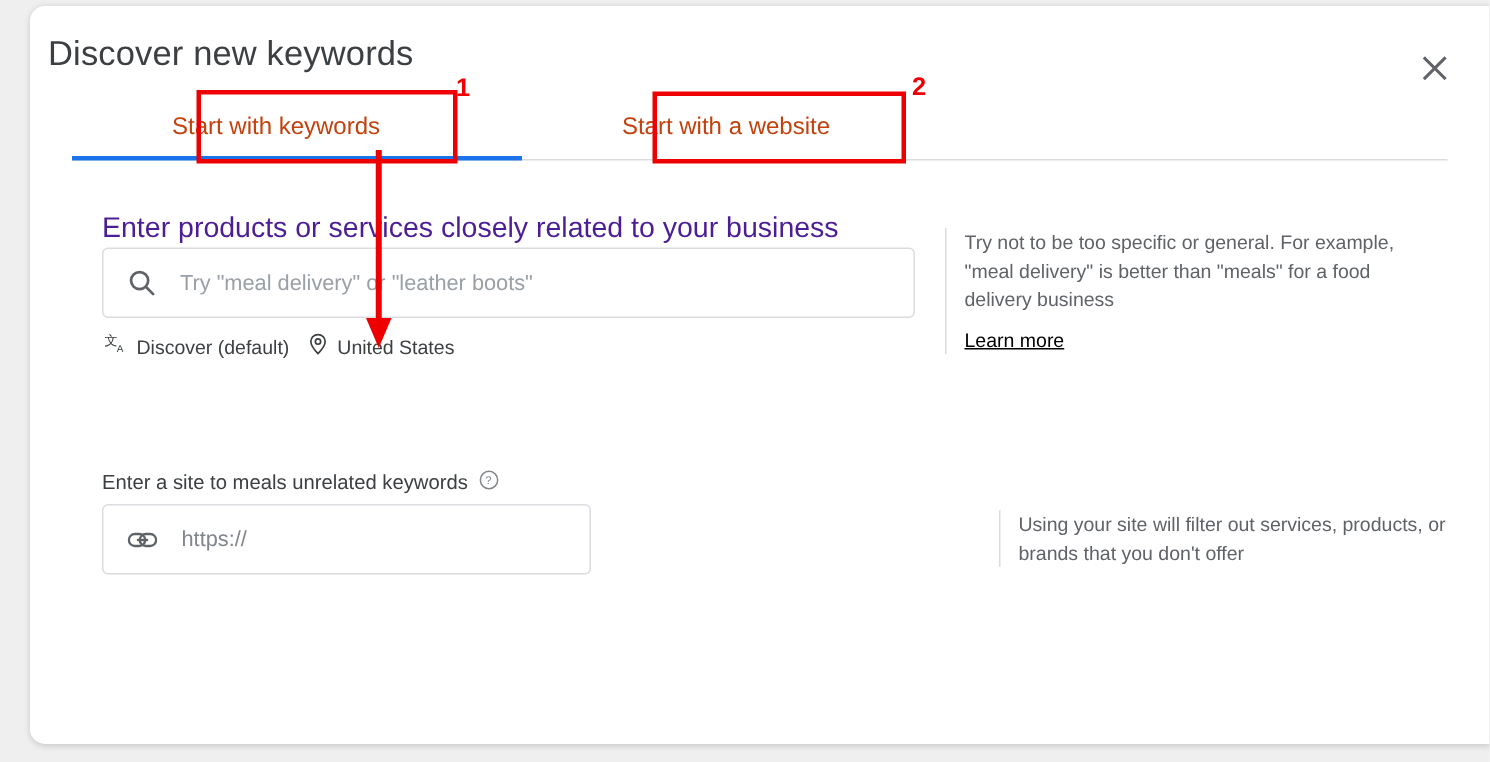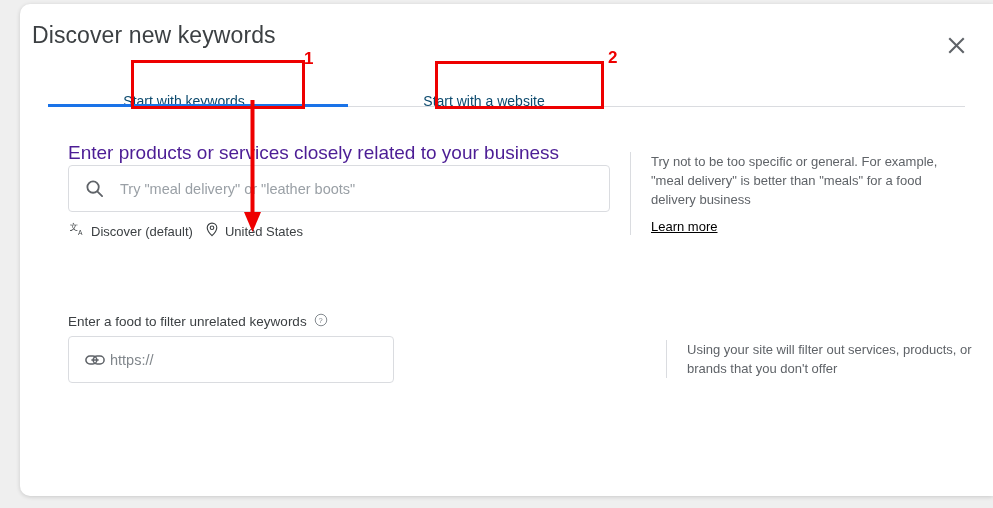--- a/index.html
+++ b/index.html
@@ -53,27 +53,27 @@
   
   #tabs {
     position: absolute;
     left: 28px;
     top: 57px;
     width: 917px;
     height: 48px;
   }
   .tab {
     position: absolute;
-    top: 16px;
+    top: 0;
     height: 48px;
     display: flex;
     align-items: center;
     justify-content: center;
-    font-size: 14px;
-    color: #0c4a6e;
+    font-size: 16px;
+    color: #c2410c;
     cursor: pointer;
     white-space: nowrap;
   }
   .tab.t1 { left: 0px; width: 272px; }
   .tab.t2 { left: 300px; width: 272px; }
 
   #tab-underline-track {
     position: absolute;
     left: 28px;
     top: 102px;
@@ -168,34 +168,34 @@
     border-radius: 4px;
     display: flex;
     align-items: center;
     background: #fff;
   }
   #link-icon { margin-left: 16px; display: flex; }
   #site-input {
     border: none;
     outline: none;
     flex: 1;
-    margin-left: 3px;
+    margin-left: 14px;
     margin-right: 12px;
     font-size: 14.5px;
     color: #3c4043;
     font-family: "Liberation Sans", sans-serif;
     background: transparent;
   }
   #site-input::placeholder { color: #80868b; }
 
   
   .helper {
     position: absolute;
     border-left: 1px solid #dadce0;
-    padding-left: 20px;
+    padding-left: 12px;
   }
   .helper-text {
     font-size: 13px;
     line-height: 19px;
     color: #5f6368;
   }
   #helper-1 { left: 610px; top: 148px; width: 320px; }
   #helper-2 { left: 610px; top: 336px; width: 320px; margin-left: 36px; }
   #learn-more {
     display: inline-block;
@@ -309,21 +309,21 @@
       <span>United States</span>
     </div>
   </div>
 
   <div class="helper" id="helper-1">
     <div class="helper-text">Try not to be too specific or general. For example, "meal delivery" is better than "meals" for a food delivery business</div>
     <span id="learn-more">Learn more</span>
   </div>
 
   <div id="site-label-row">
-    <span>Enter a food to filter unrelated keywords</span>
+    <span>Enter a site to meals unrelated keywords</span>
     <span>
       <svg width="14" height="14" viewBox="0 0 16 16">
         <circle cx="8" cy="8" r="6.6" stroke="#80868b" stroke-width="1.1" fill="none"></circle>
         <text x="5.2" y="11.4" font-family="Liberation Sans, sans-serif" font-size="8.6" fill="#80868b">?</text>
       </svg>
     </span>
   </div>
 
   <div id="site-input-wrap">
     <span id="link-icon">

